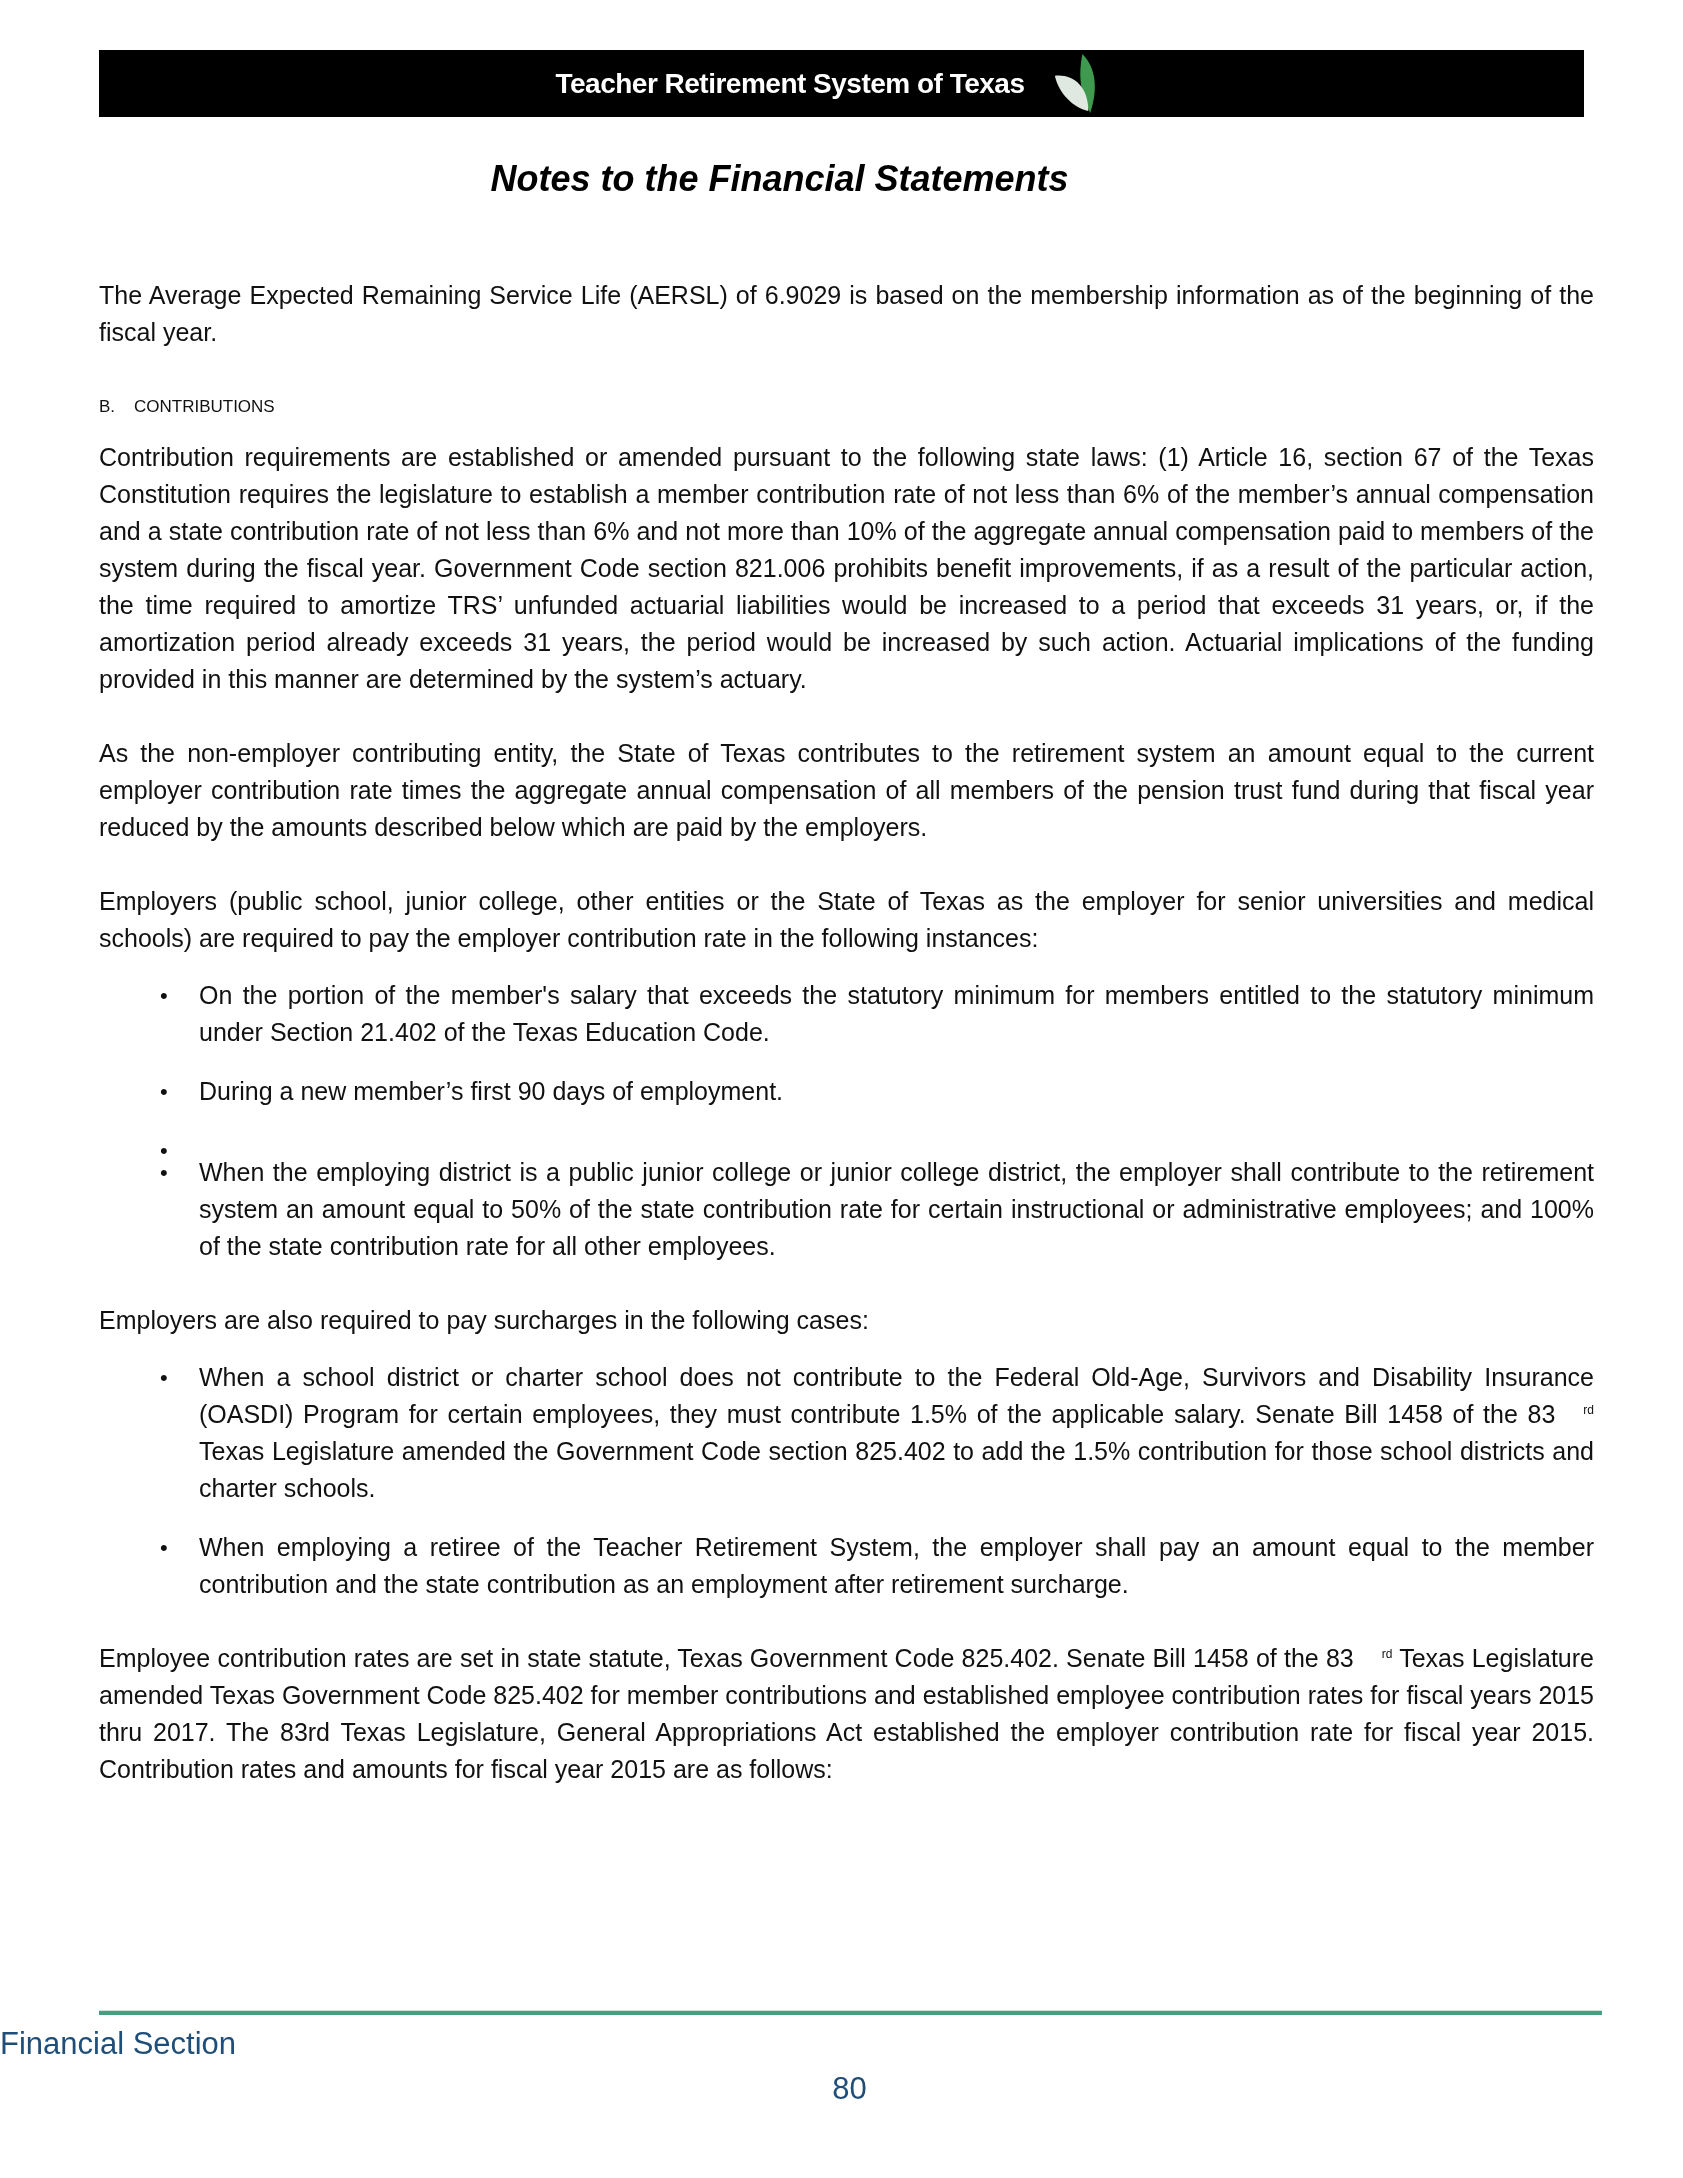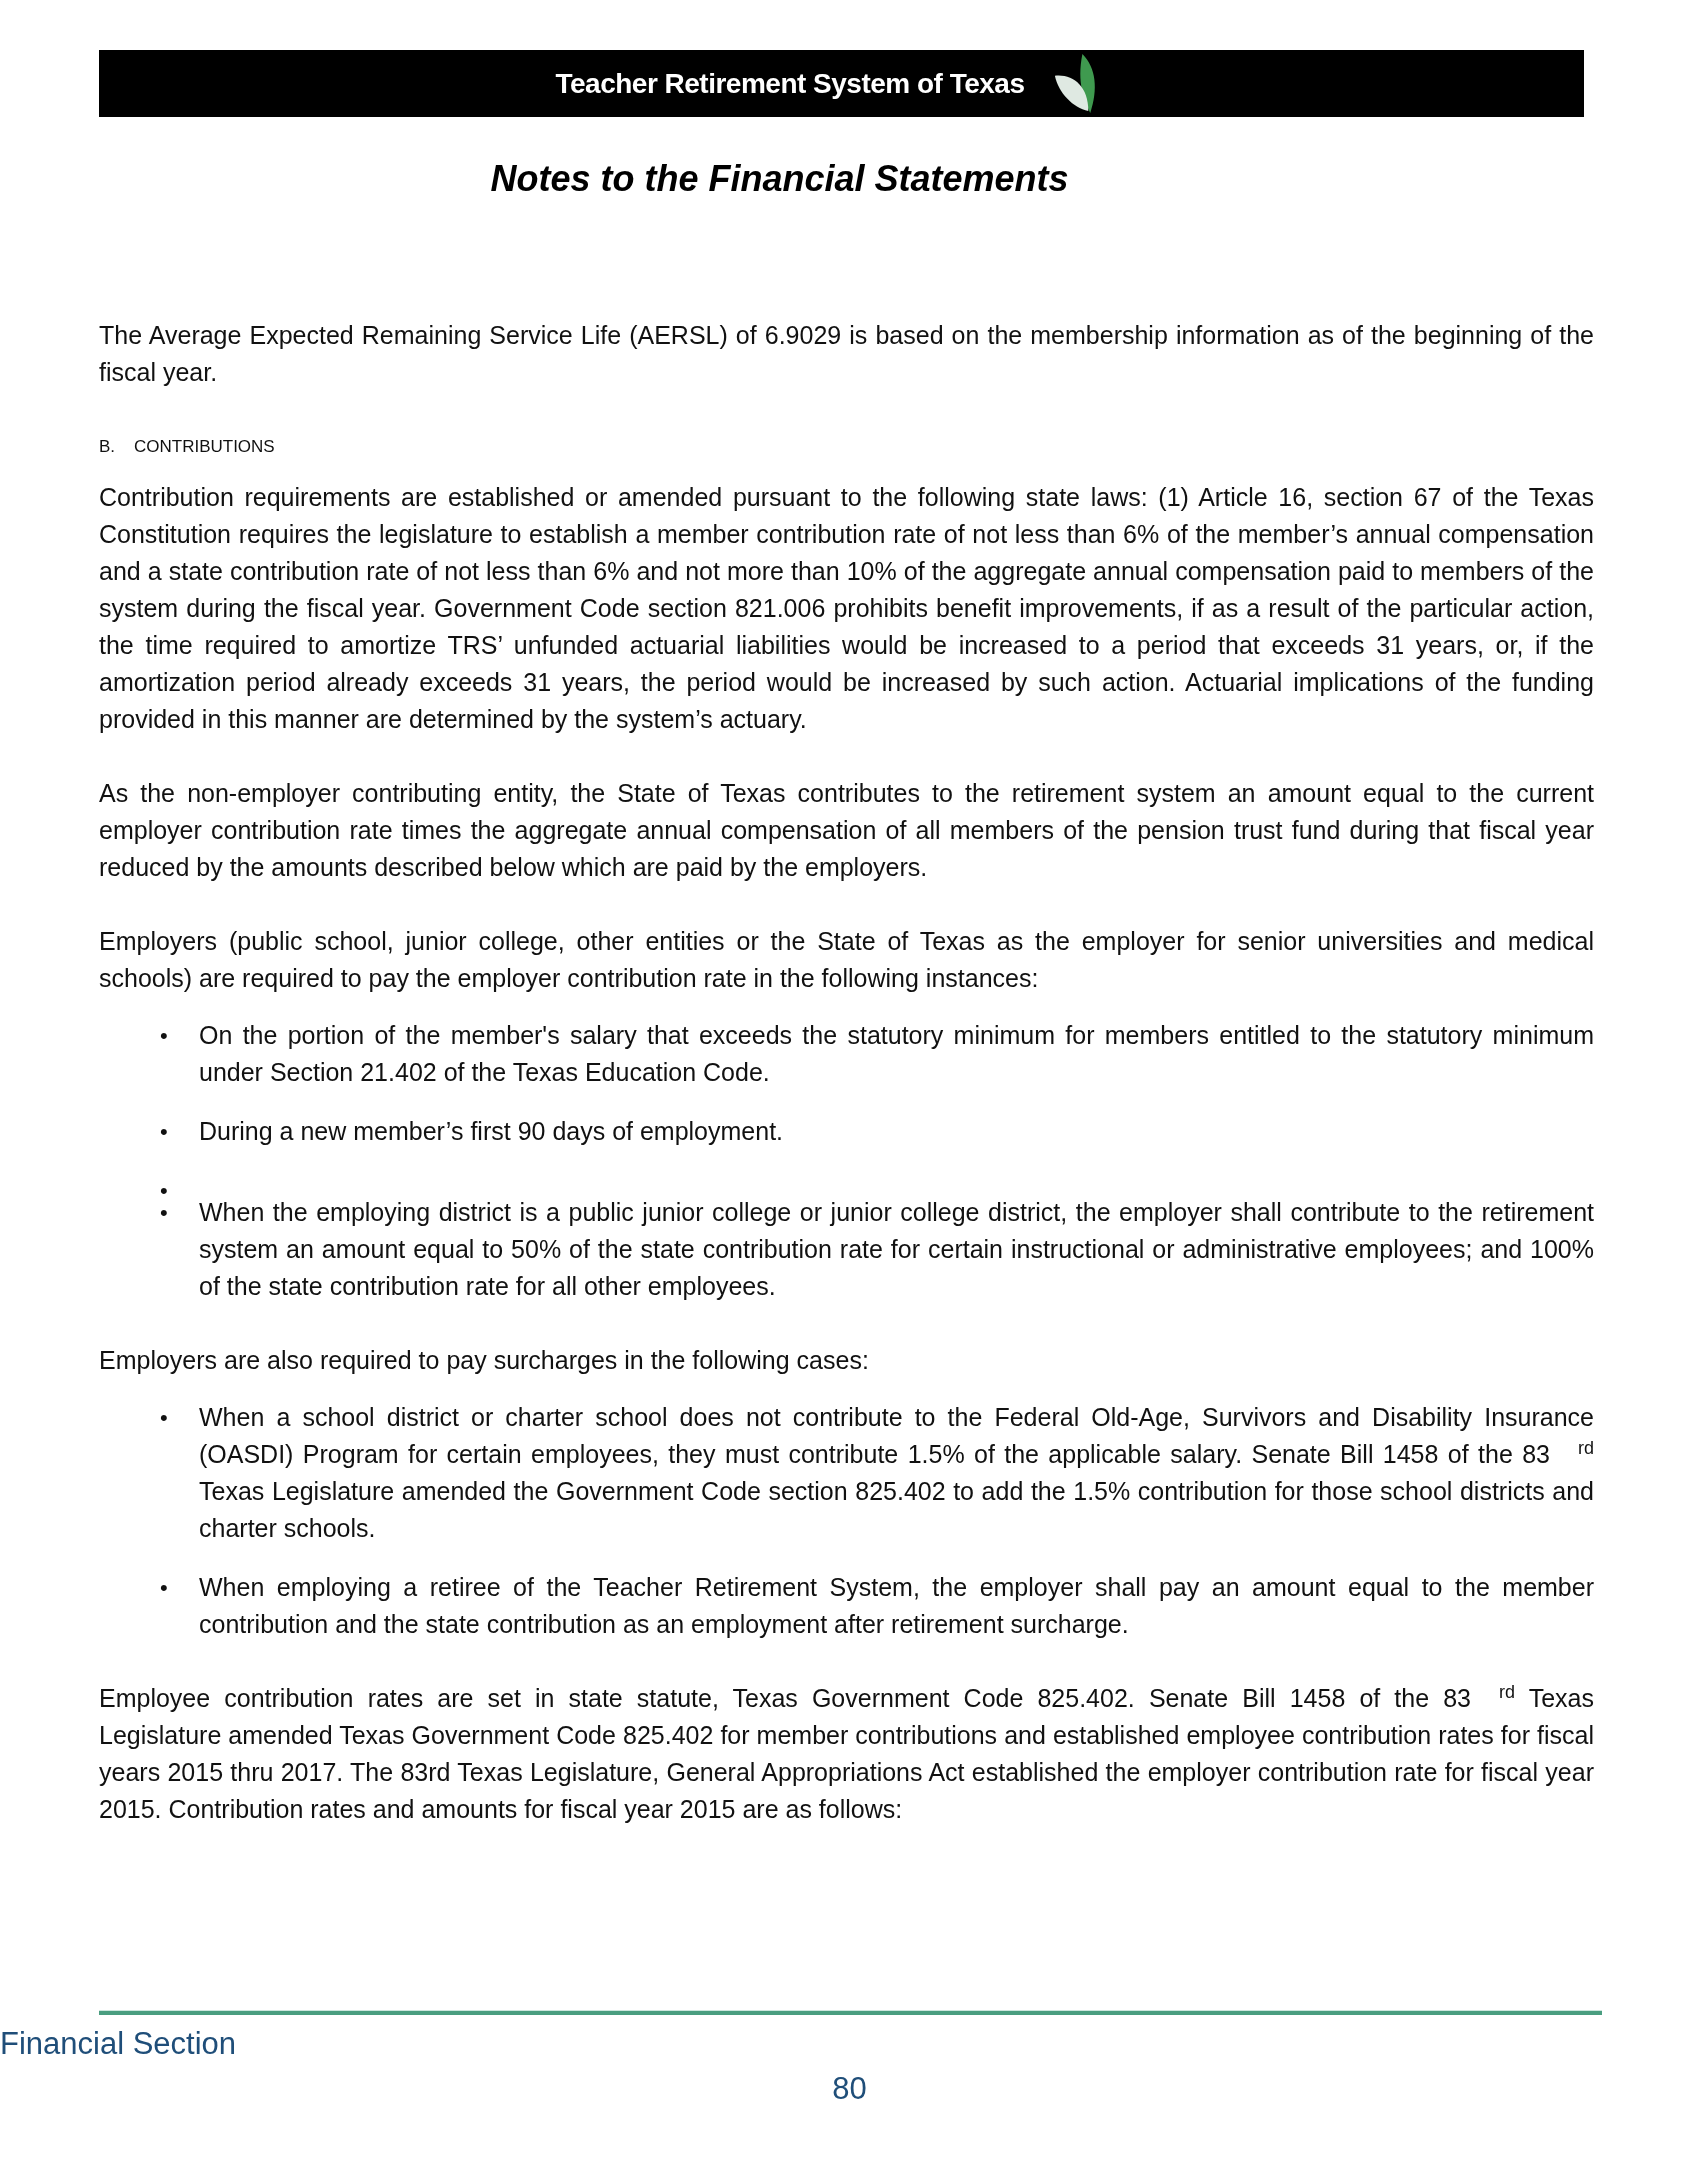--- a/index.html
+++ b/index.html
@@ -6,30 +6,30 @@
     body { width: 1683px; height: 2178px; position: relative; overflow: hidden;
            font-family: "Liberation Sans", "DejaVu Sans", sans-serif; color: #111; }
     .banner { position: absolute; left: 99px; top: 50px; width: 1485px; height: 67px;
               background: #000000; display: flex; align-items: center; justify-content: center; }
     .banner-text { color: #ffffff; font-weight: bold; font-size: 28px; letter-spacing: -0.5px;
                    font-family: "Liberation Sans", sans-serif; white-space: nowrap; }
     .leaf { width: 59px; height: 67px; margin: 0 22px; display: inline-block; }
     .leaf svg { width: 59px; height: 67px; display: block; }
     .page-title { position: absolute; left: 0; width: 1559px; top: 158px; text-align: center;
                   font-style: italic; font-weight: bold; font-size: 36px; color: #000; }
-    .content { position: absolute; left: 99px; top: 277px; width: 1495px; margin-top: 40px; }
+    .content { position: absolute; left: 99px; top: 277px; width: 1495px; }
     p { margin: 0; font-size: 25px; line-height: 37px; text-align: justify; }
     .gap { height: 37px; }
     .heading { font-weight: normal; font-size: 17px; line-height: 37px; }
     ul.bullets { list-style: none; margin: 0; padding: 0; }
     ul.bullets li { position: relative; padding-left: 100px; font-size: 25px; line-height: 37px;
                     text-align: justify; margin: 0; }
     ul.bullets li .bullet { position: absolute; left: 61px; top: 0; font-size: 22px; }
     .li-gap { height: 22px; }
-    sup { font-size: 18px; line-height: 0; vertical-align: super; padding-left: 28px; }
+    sup { font-size: 12px; line-height: 0; vertical-align: super; padding-left: 28px; }
     .footer-line { position: absolute; left: 99px; top: 2010px; width: 1503px; height: 4px;
                    background: #4a9e80; border-top: 1px solid #cde6dd; }
     .footer-section { position: absolute; left: 0; width: 1683px; top: 2026px; text-align: left;
                       font-size: 31px; color: #1f4e79; }
     .footer-page { position: absolute; left: 8px; width: 1683px; top: 2071px; text-align: center;
                    font-size: 31px; color: #1f4e79; }
   </style>
 </head>
 <body>
 

